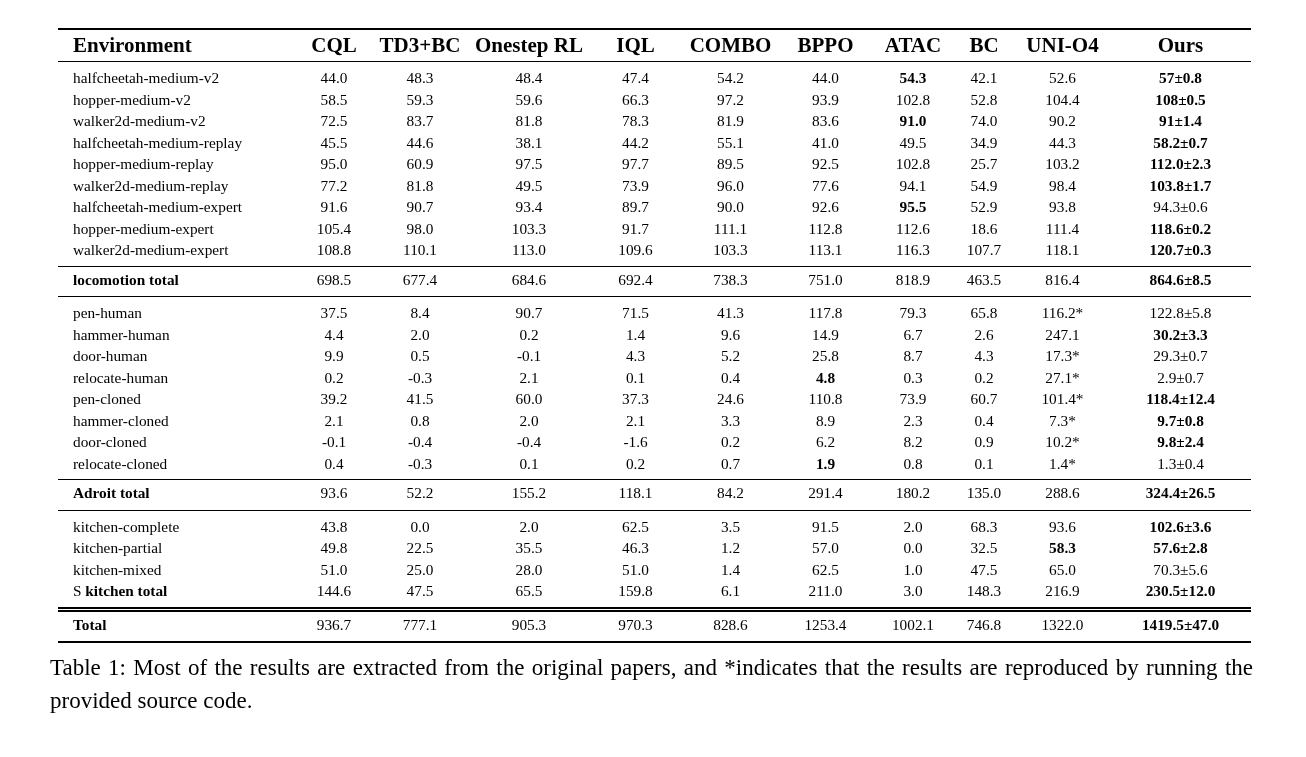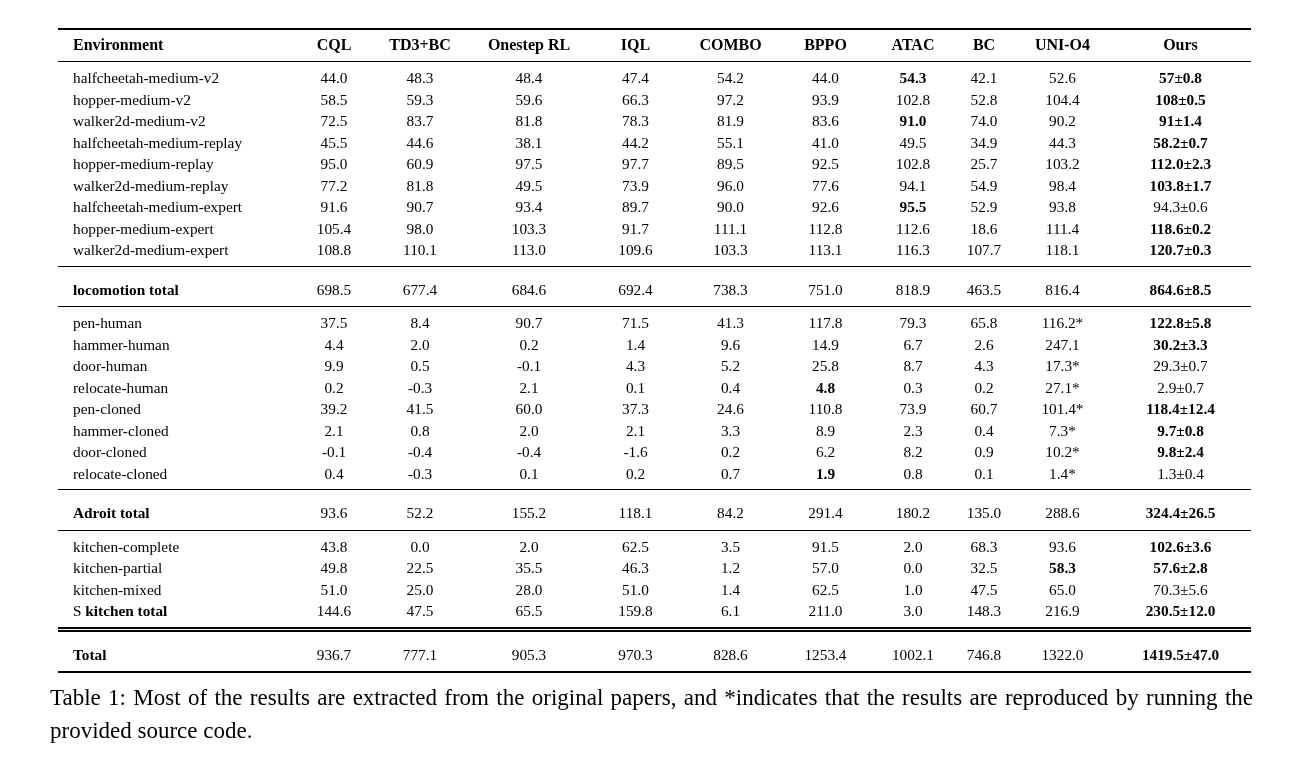--- a/index.html
+++ b/index.html
@@ -34,21 +34,21 @@
   col.c-atac { width: 80px; }
   col.c-bc { width: 62px; }
   col.c-uni { width: 95px; }
   col.c-ours { width: 141px; }
 
   thead tr {
     border-top: 2.5px solid #000;
     border-bottom: 1.5px solid #000;
   }
   th {
-    font-size: 16px;
+    font-size: 21px;
     font-weight: bold;
     text-align: center;
     padding: 5px 0 6px 0;
     line-height: 20px;
     white-space: nowrap;
   }
   th.env-col { text-align: left; padding-left: 15px; }
 
   td {
     font-size: 15.3px;
@@ -57,21 +57,21 @@
     padding: 0;
     white-space: nowrap;
   }
   td.env-col { text-align: left; padding-left: 15px; }
 
   tr.sec-first td, tr.rt-single td, tr.rt-double td { padding-top: 5px; }
   tr.sec-last td { padding-bottom: 5px; }
   tr.rt-single td { border-top: 1.5px solid #000; }
   tr.rt-double td { border-top: 5px double #000; padding-top: 6px; }
   tr.rb-thick td { border-bottom: 2.5px solid #000; padding-bottom: 7px; }
-  tr.row-total td { padding-top: 12px; padding-bottom: 6px; }
+  tr.row-total td { padding-top: 2px; padding-bottom: 6px; }
 
   .caption {
     margin: 8px 0 0 0;
     font-size: 23px;
     line-height: 33px;
     text-align: justify;
     width: 1203px;
   }
 </style>
 </head>
@@ -242,21 +242,21 @@
           <td class="env-col">pen-human</td>
           <td>37.5</td>
           <td>8.4</td>
           <td>90.7</td>
           <td>71.5</td>
           <td>41.3</td>
           <td>117.8</td>
           <td>79.3</td>
           <td>65.8</td>
           <td>116.2*</td>
-          <td style="font-weight: bold;">122.8±5.8</td>
+          <td style="font-weight: normal;">122.8±5.8</td>
         </tr>
         <tr class="row-data">
           <td class="env-col">hammer-human</td>
           <td>4.4</td>
           <td>2.0</td>
           <td>0.2</td>
           <td>1.4</td>
           <td>9.6</td>
           <td>14.9</td>
           <td>6.7</td>

